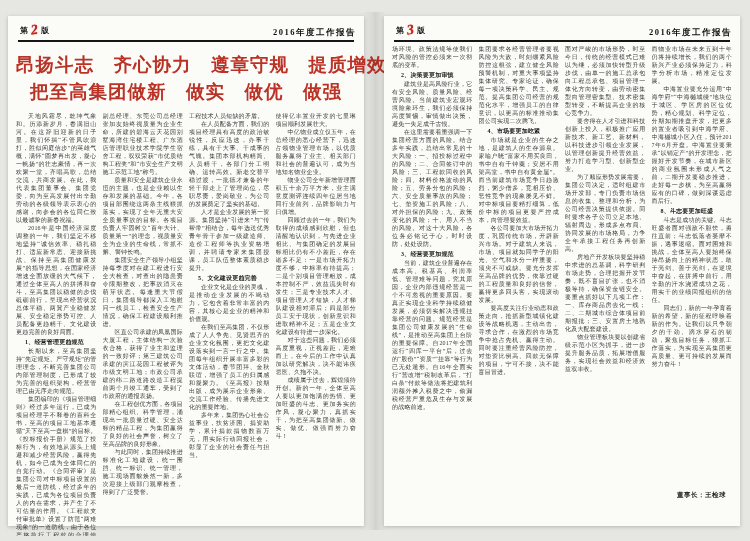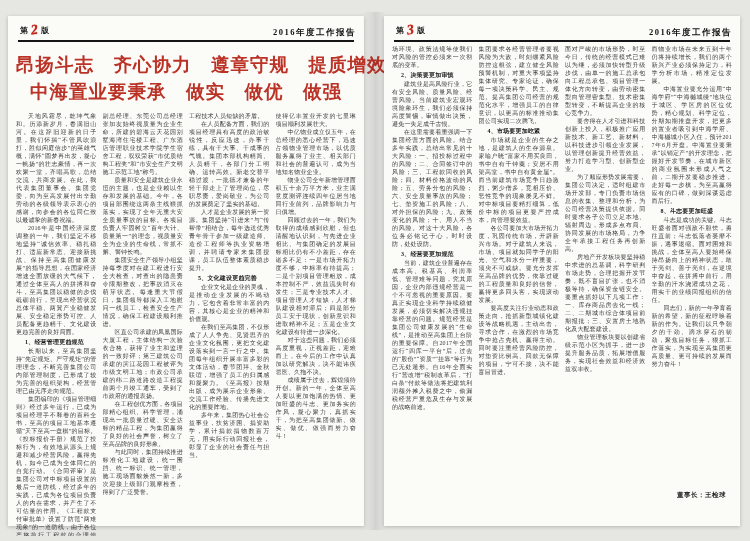--- a/index.html
+++ b/index.html
@@ -73,21 +73,21 @@
       <div class="edition">
         <span>第</span>
         <span class="ed-num">2</span>
         <span>版</span>
       </div>
       <div class="masthead-title">2016年度工作报告</div>
     </div>
     <div class="rule"></div>
     <div class="headline">
       <div class="hl1">昂扬斗志　齐心协力　遵章守规　提质增效</div>
-      <div class="hl2">中海置业要秉承　做实　做优　做强</div>
+      <div class="hl2">把至高集团做新　做实　做优　做强</div>
     </div>
     <div class="columns">
         <div class="col">
           <p class="para">天地风霜尽，乾坤气象和。历添新岁月，春满旧山河。在这辞旧迎新的日子里，我们怀揣“不管风吹浪打，胜似闲庭信步”的英雄气概，满怀“圆梦再出发，凝心一帆扬”的壮志豪情，再一次欢聚一堂，齐唱高歌，总结交流，共商发展。在此，我代表集团董事会、集团党委，向为至高发展付出辛勤劳动的各级领导表示衷心的感谢，向参会的各位同仁致以最诚挚的新春祝福。</p>
           <p class="para">2016年是中国经济深度调整的一年，我们坚定不移地坚持“诚信效率、稳扎稳打、适应新常态、迎接新挑战、保持至高集团健康发展”的指导思想，在国家经济增速全面放缓的大气候下，通过全体至高人的拼搏和奋斗，至高集团以稳健的步伐砥砺前行，呈现出经营状况总体平稳、两翼产业稳健发展、安全稳定形势可控、人员配备更趋精干、文化建设更趋完善的良好局面。</p>
           <p class="para head">1、经营管理更趋规范</p>
           <p class="para">长期以来，至高集团坚持“先定规矩、严守规矩”的管理理念，不断完善集团公司内部管理制度，已形成了较为完善的组织架构，经营管理已由无序走向规范。</p>
           <p class="para">集团编印的《项目管理细则》经过多年运行，已成为项目经理手不释卷的百科全书，至高的项目工地基本遵循“天下至高一盘棋”的目标。《投标报价手册》规范了投标行为，有效地从源头上规避和减少经营风险，赢得先机，如今已成为全体同仁的自觉行动。《合同评审》是集团公司对中标项目设置的最后一道防线，经过多年的实践，已成为各位项目负责人的内在需求，并产生了不可估量的作用。《工程款支付审批单》设置了防范“两难现象”的一道防线，由于各位严格执行工程款的合理使用，有效地避免了资金使用的风险。“税收预征”是国家对企业所得税征收管理的一项预缴征收办法，至高的各位项目负责人已能积极主动缴税，形成了不拖不欠税的习惯。</p>
         </div>
         <div class="col">

